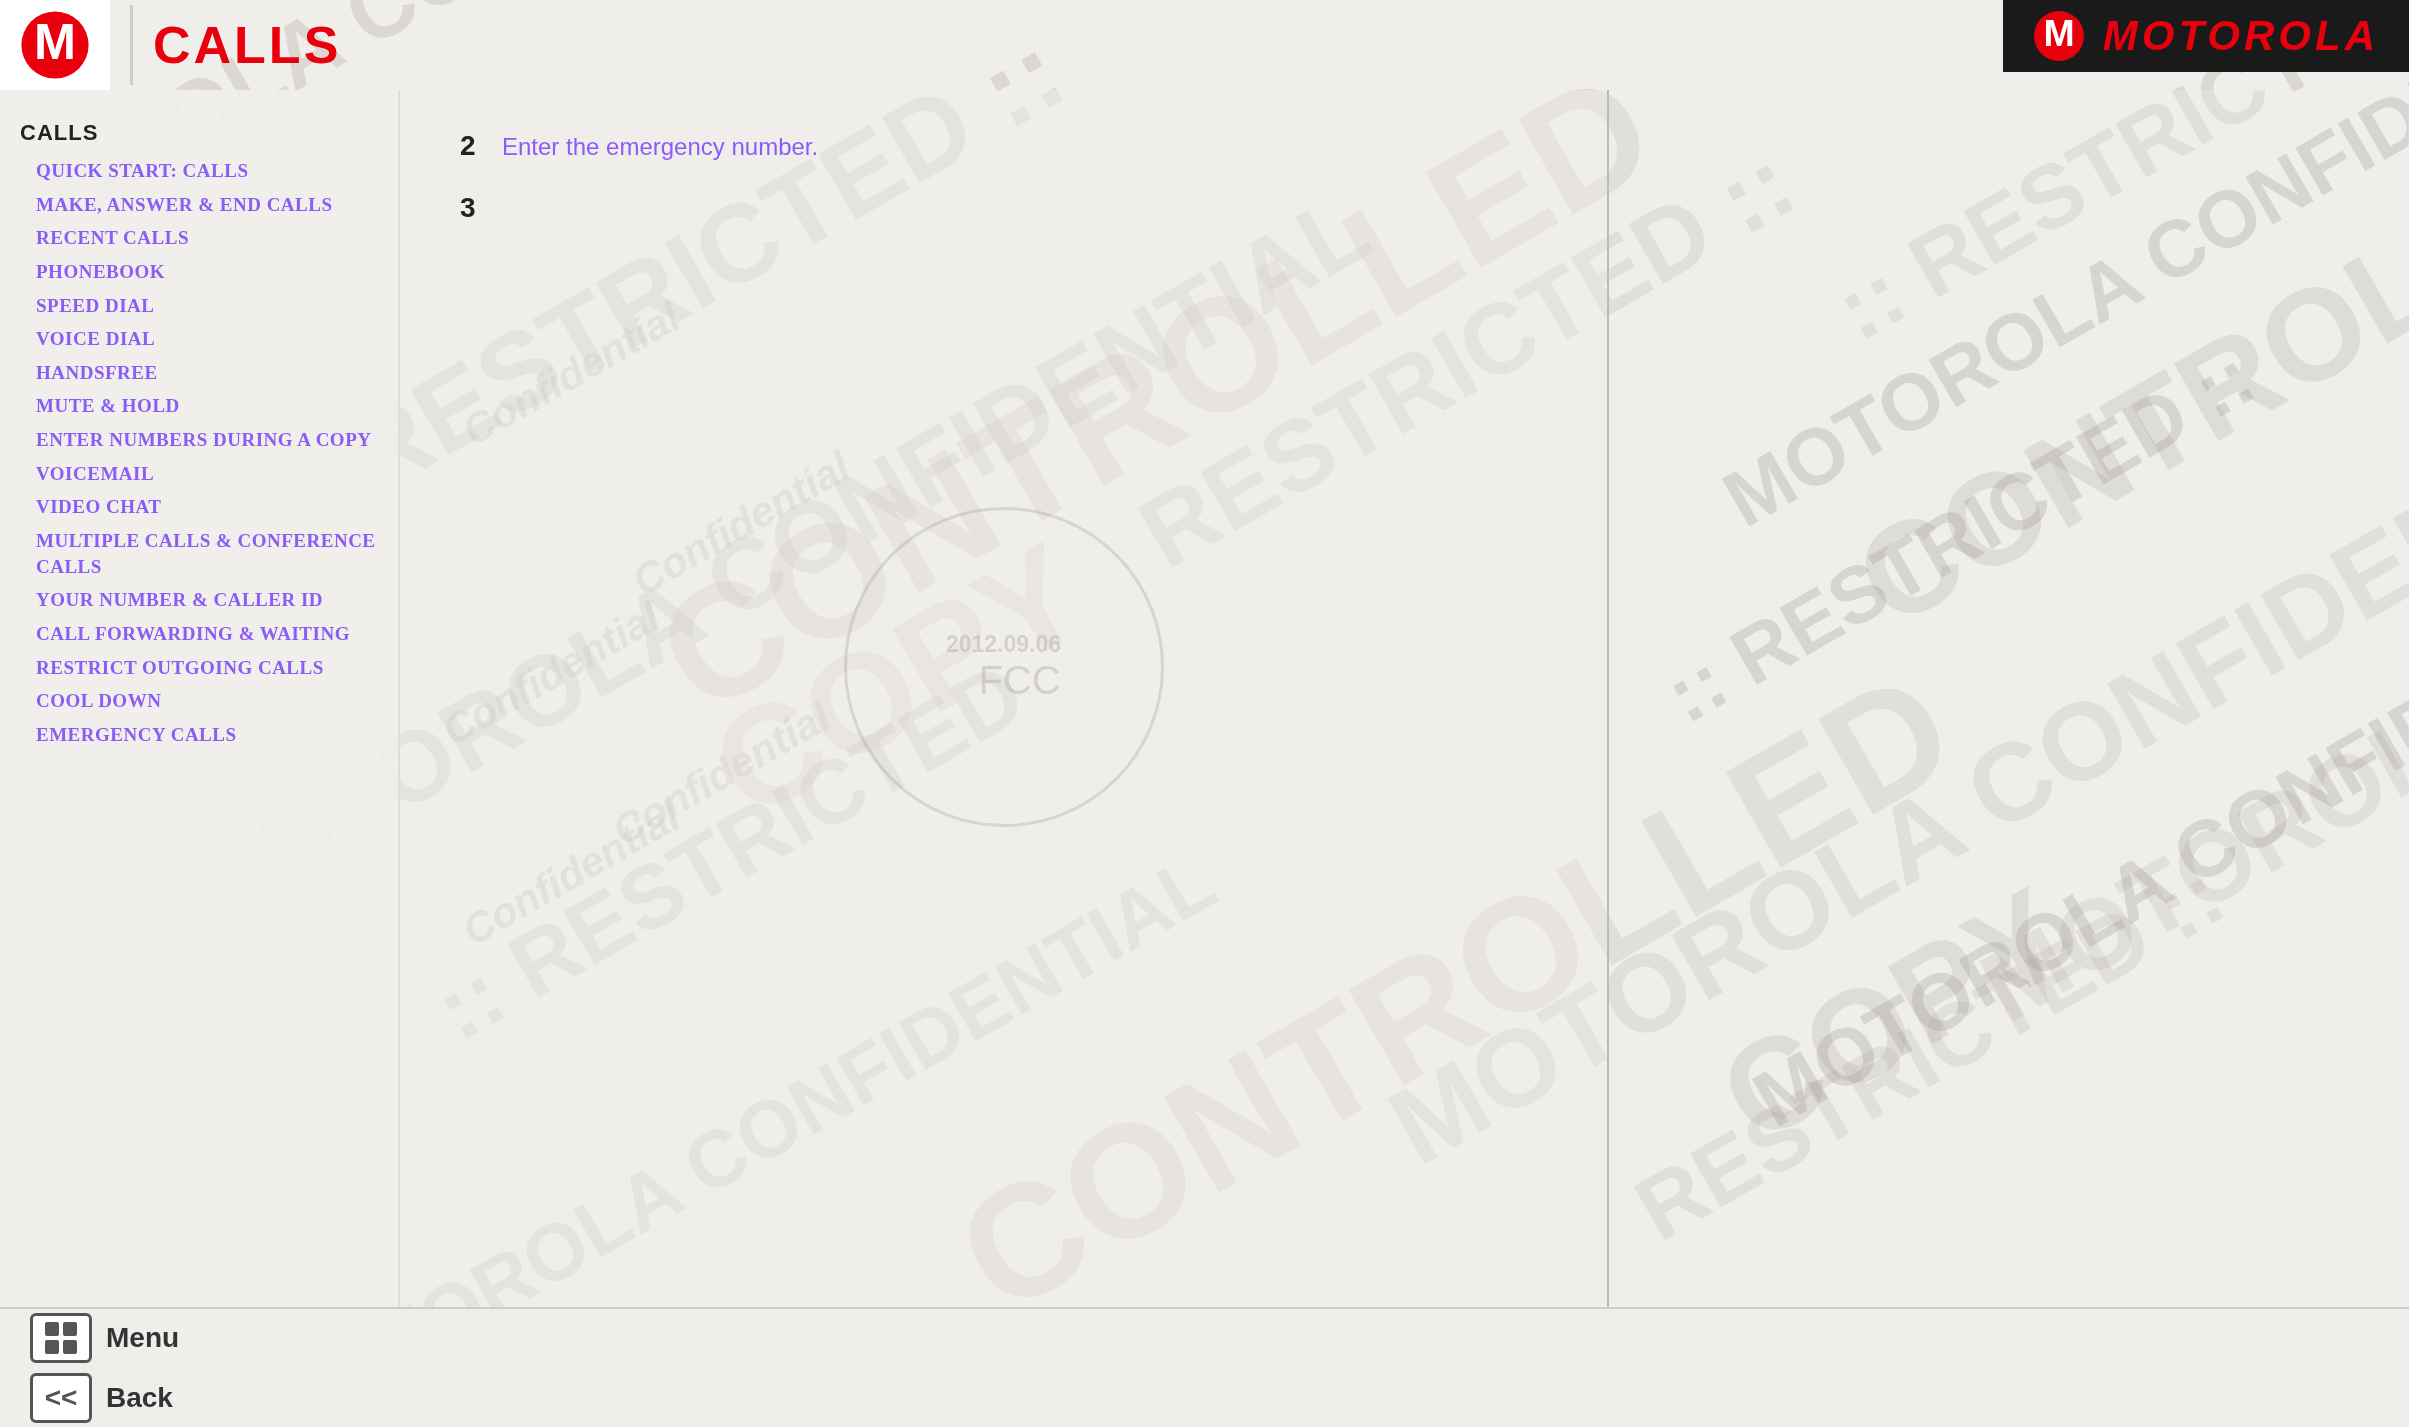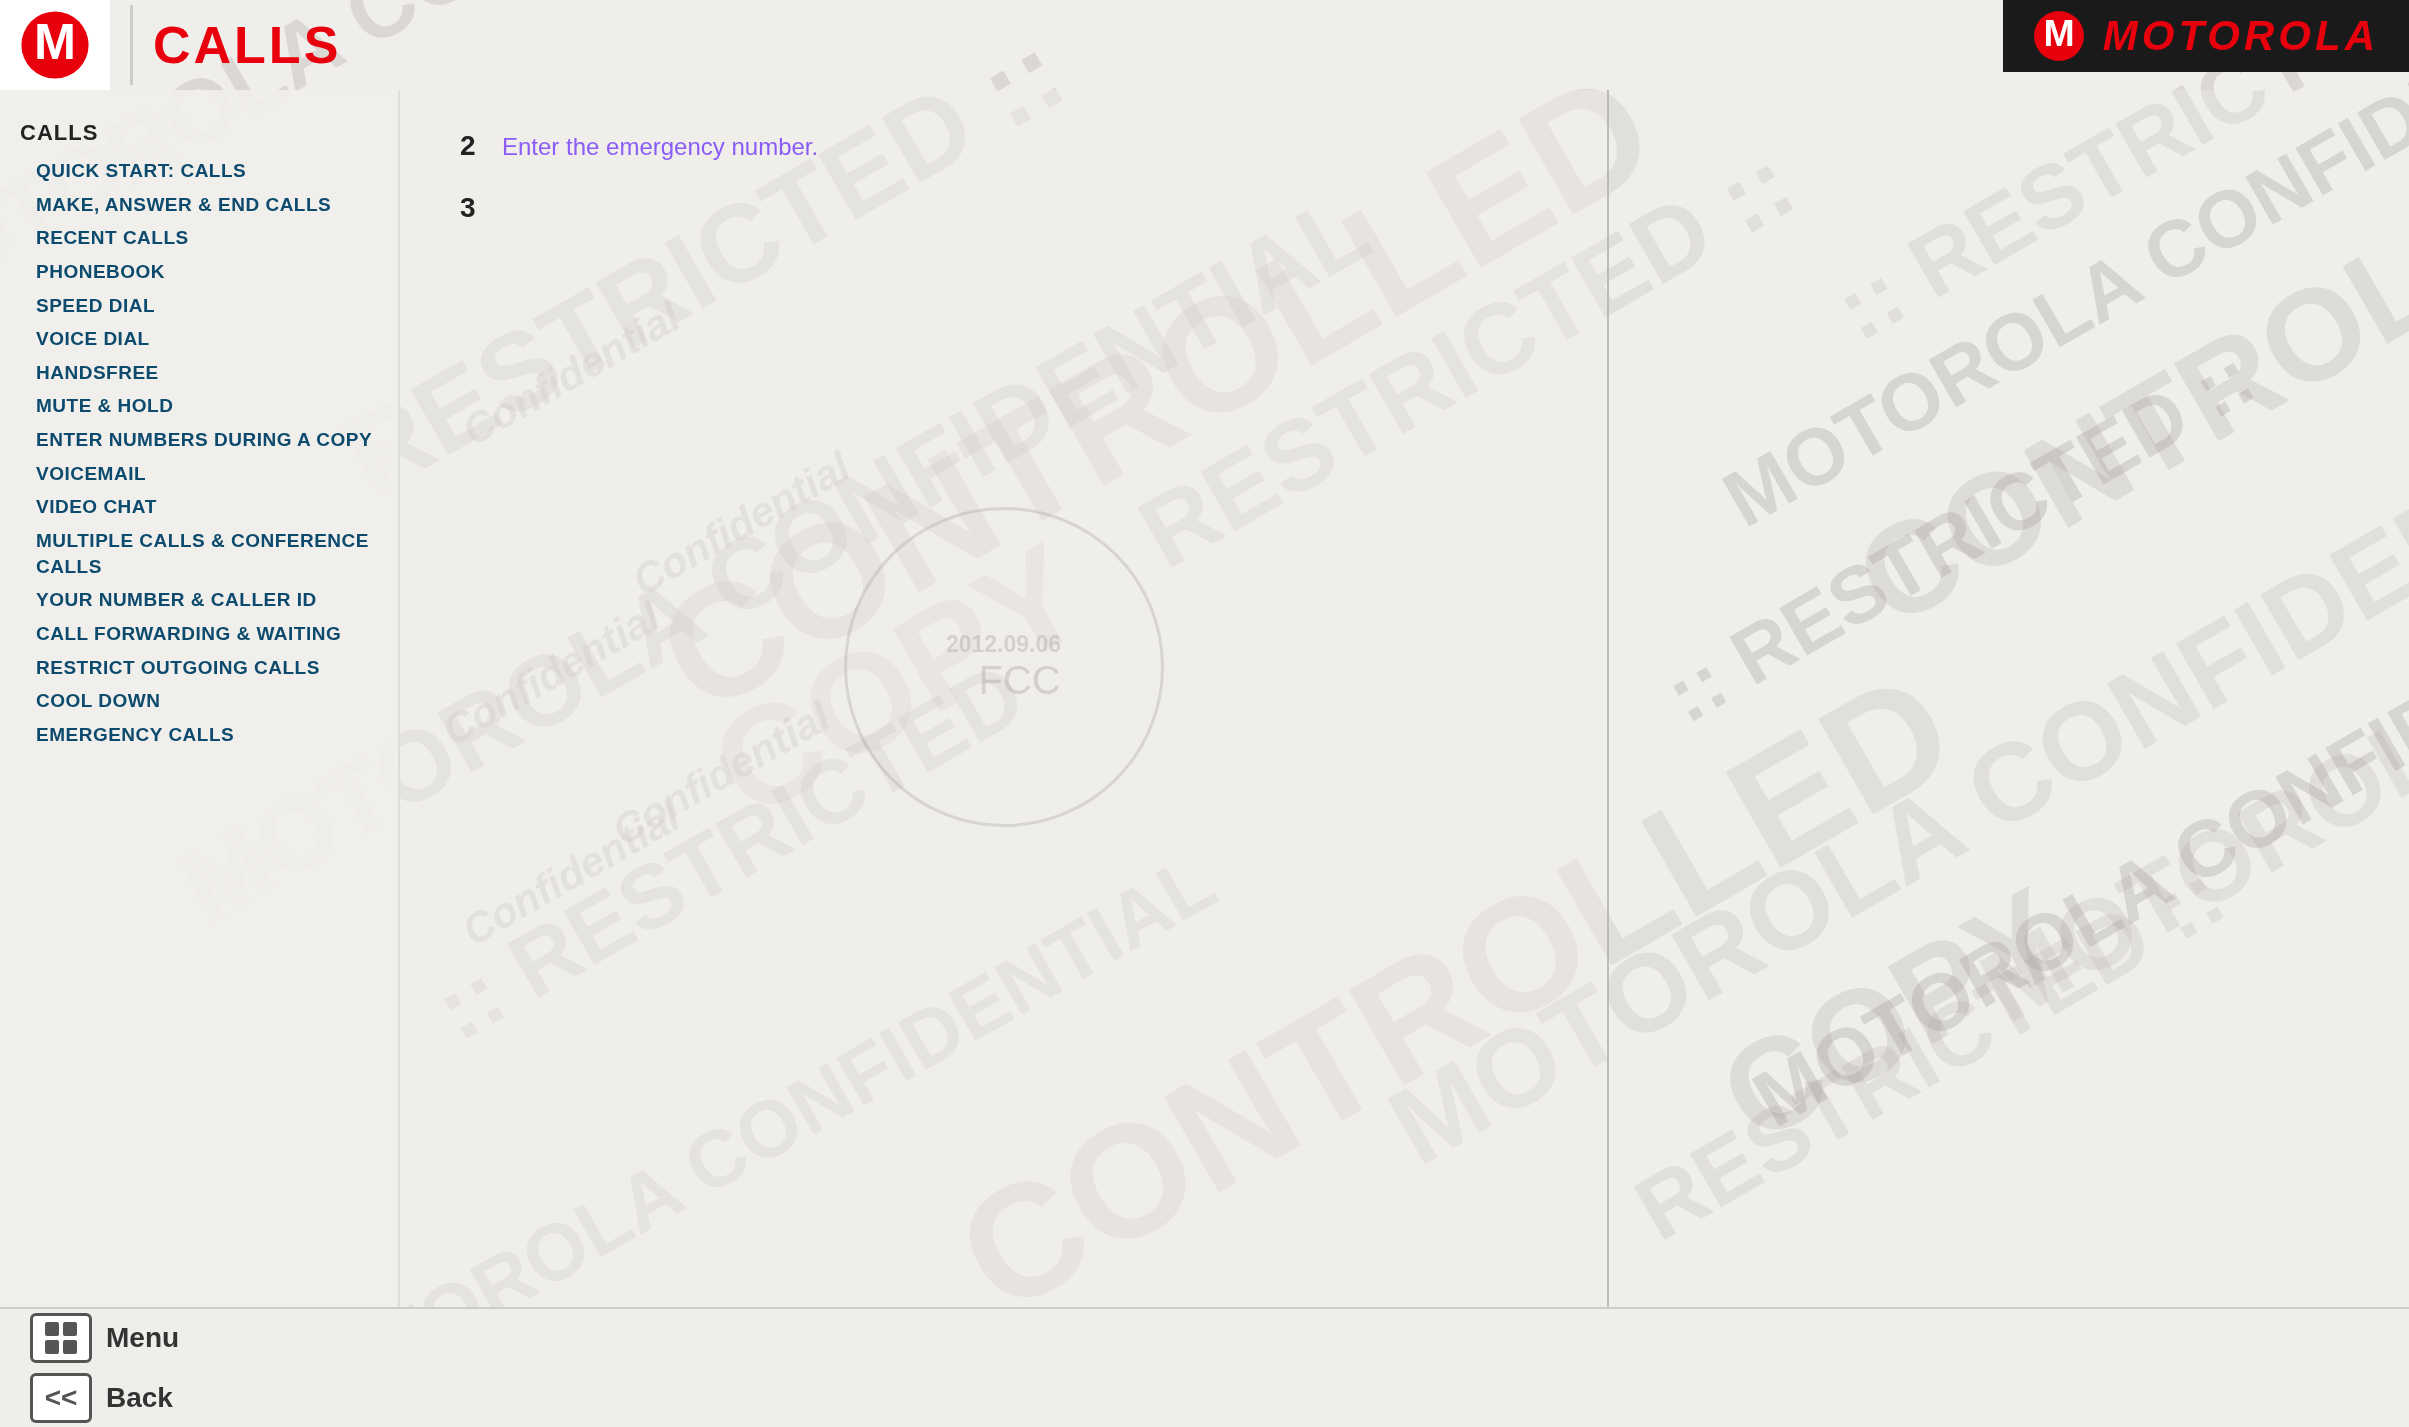--- a/index.html
+++ b/index.html
@@ -160,26 +160,27 @@
     }
     .sidebar-section-title {
       font-size: 22px;
       font-weight: bold;
       color: #222;
       margin-bottom: 8px;
       letter-spacing: 1px;
     }
     .sidebar-item {
       font-size: 19px;
-      color: #0c4a6e;
+      color: #8b5cf6;
       padding: 4px 0 4px 16px;
       font-weight: bold;
       letter-spacing: 0.5px;
       cursor: pointer;
       line-height: 1.35;
+      font-family: Liberation Serif, serif;
     }
 
     
     .content-area {
       flex: 1;
       padding: 40px 60px;
       border-right: 2px solid #bbb;
       position: relative;
       background: rgba(240,238,235,0.5);
     }

